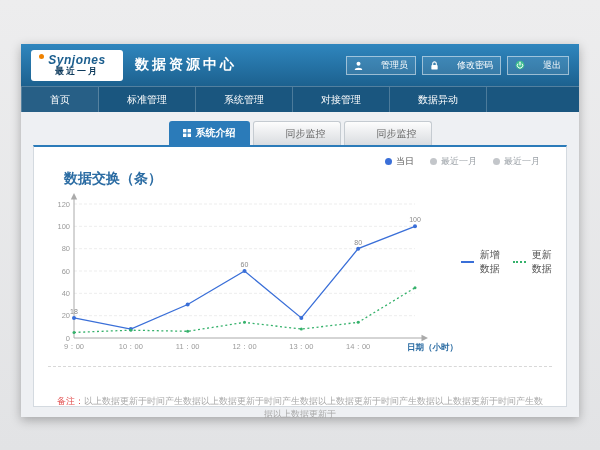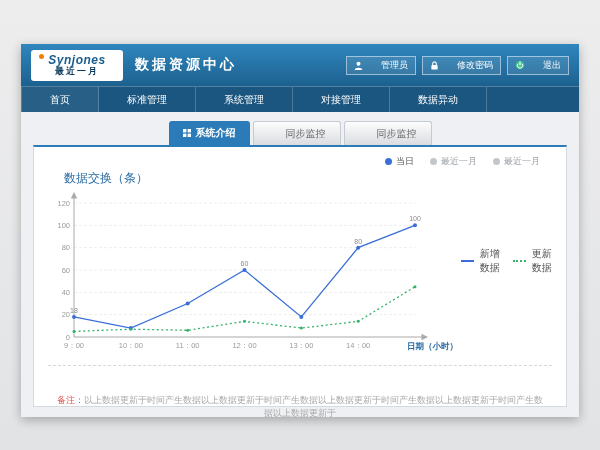--- a/index.html
+++ b/index.html
@@ -64,21 +64,21 @@
     background:#fff; border:1px solid #d4dae0; border-top:2px solid #2b7bb9;
     height:262px; padding:8px 12px 8px; position:relative;
   }
   
   .range-legend { display:flex; justify-content:flex-end; gap:16px; padding-right:14px; }
   .rl-item { display:flex; align-items:center; gap:4px; font-size:9px; color:#9aa0a6; cursor:pointer; }
   .rl-item.active { color:#555; }
   .rl-dot { width:7px; height:7px; border-radius:50%; background:#c3c6ca; }
   .rl-item.active .rl-dot { background:#3a6fd8; }
   
-  .ylabel { color:#2b6ca3; font-size:12px; font-weight:normal; margin:2px 0 2px 18px; }
+  .ylabel { color:#2b6ca3; font-size:14px; font-weight:bold; margin:2px 0 2px 18px; }
   .chart-row { display:flex; align-items:flex-start; }
   .series-legend { width:86px; display:flex; gap:12px; margin-top:58px; }
   .sl-item { display:flex; align-items:center; gap:6px; font-size:10px; color:#555; cursor:pointer; }
   .sl-line { width:24px; border-top:2px solid #3a6fd8; }
   .sl-line.dotted { border-top:2px dotted #35b16b; }
   .divider { border-top:1px dashed #d8d8d8; margin:4px 2px 0; }
   .note { text-align:center; font-size:9px; color:#a9a9a9; margin-top:28px; line-height:1.4; padding:0 8px; }
   .note-label { color:#e24c4c; }
   svg text { font-family:"Liberation Sans","DejaVu Sans",sans-serif; }
 </style>

